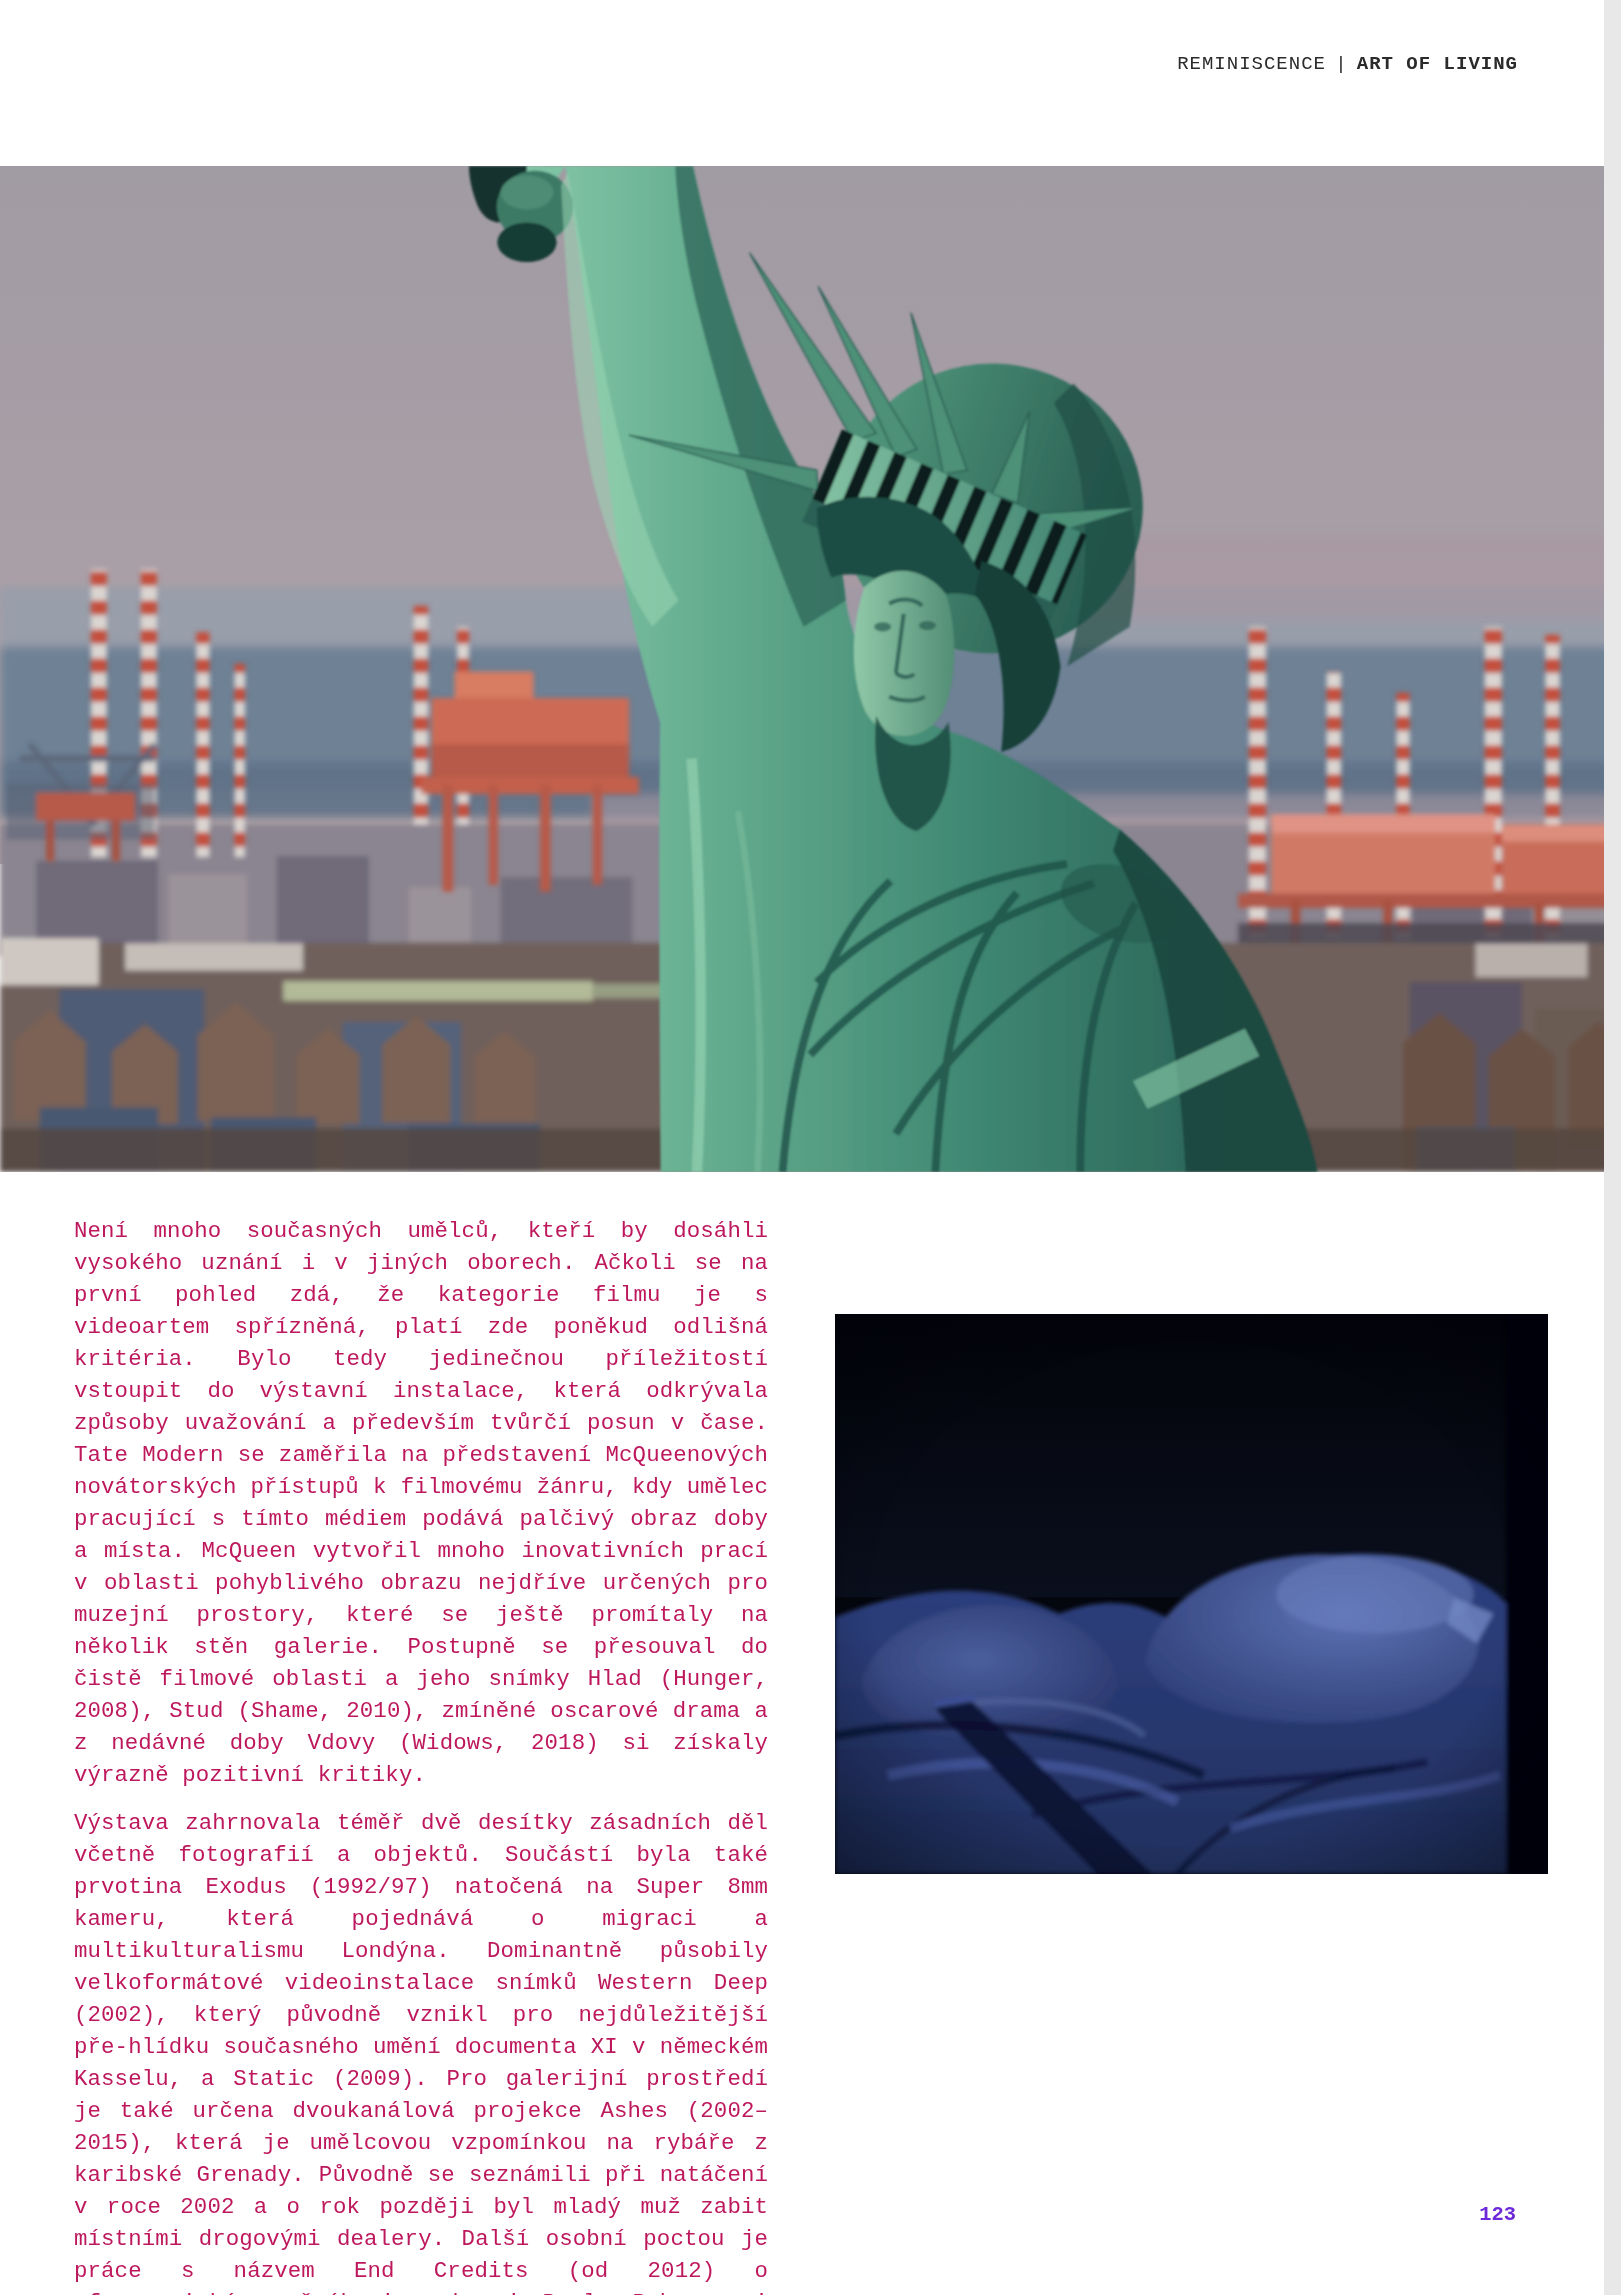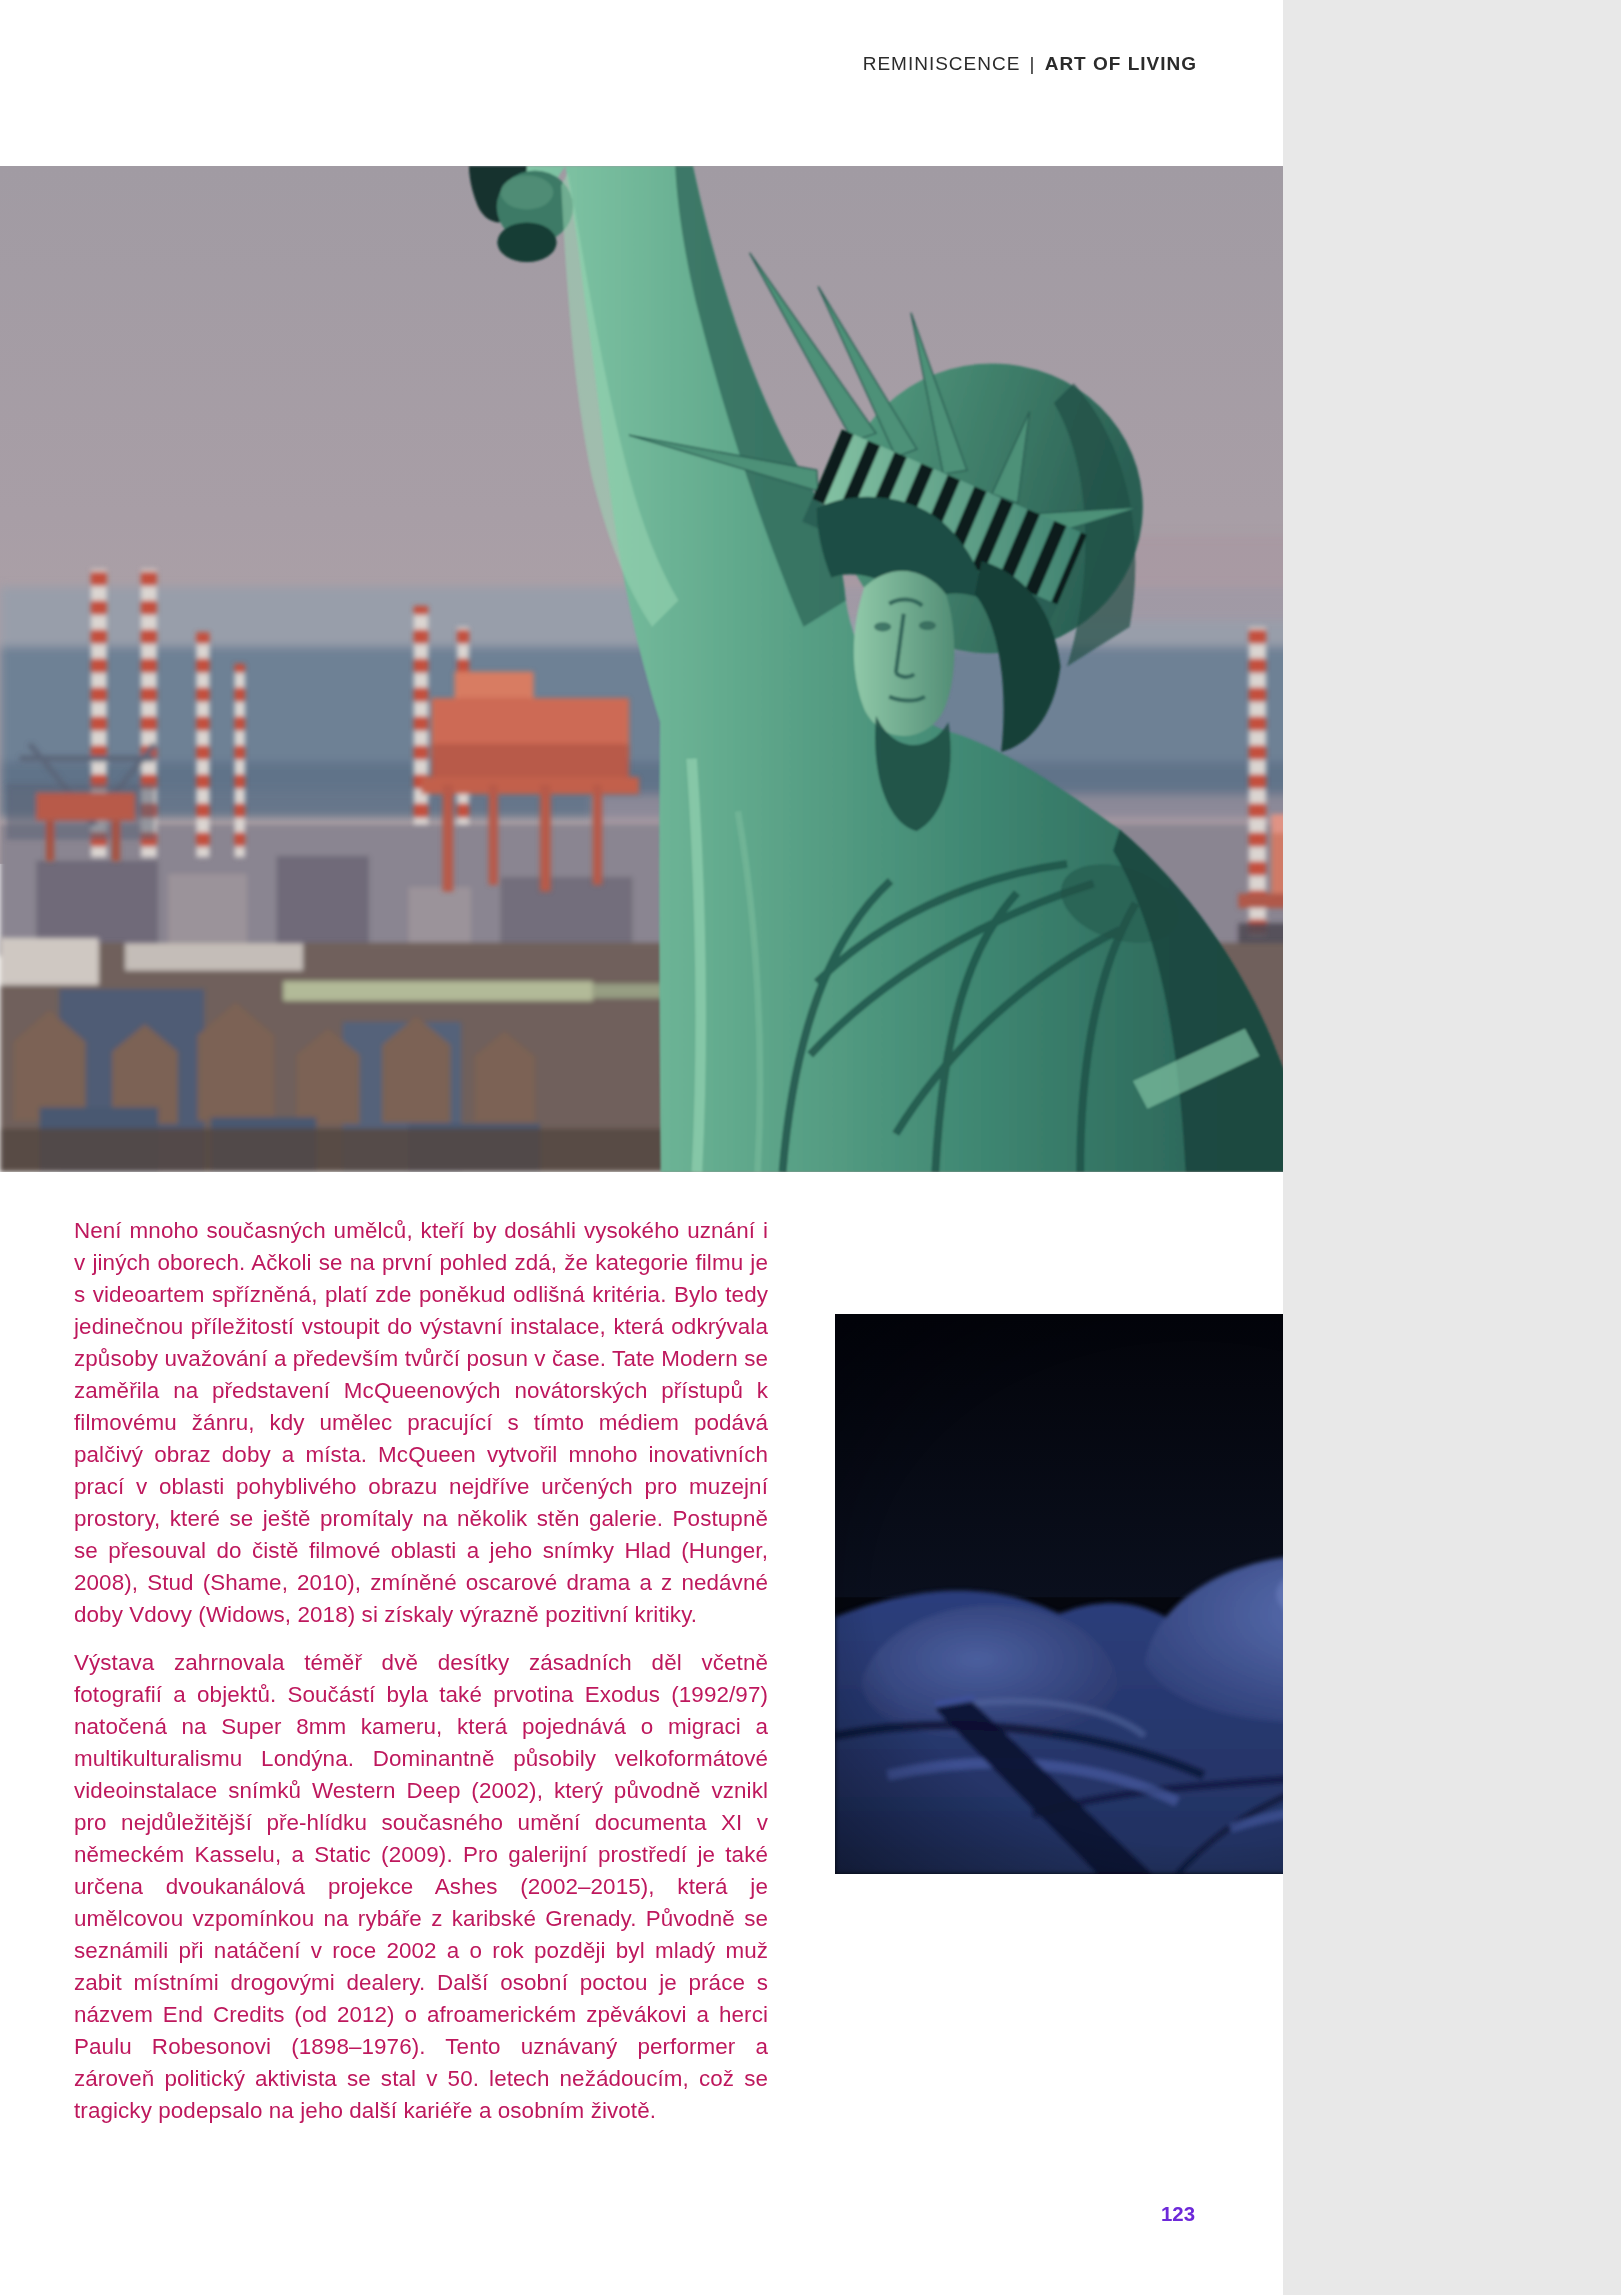--- a/index.html
+++ b/index.html
@@ -1,22 +1,23 @@
 <!DOCTYPE html>
 <html style="font-size:10.5px"><head>
 <meta charset="utf-8">
 <style>
   html,body{margin:0;padding:0;background:#e8e8e8;}
   .page{
     position:relative;
-    width:1283px;
+    width:1564px;
     height:2295px;
     background:#ffffff;
-    font-family:Liberation Sans, sans-serif;
+    font-family:Liberation Mono, monospace;
     overflow:hidden;
+    padding-left:40px;
   }
   
   .mag-header{
     position:absolute;
     top:53px;
     right:86px;
     font-size:19px;
     letter-spacing:1px;
     color:#2b2b2b;
     white-space:nowrap;

